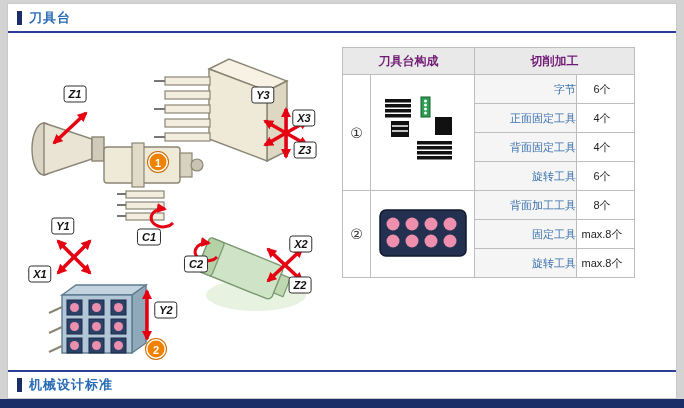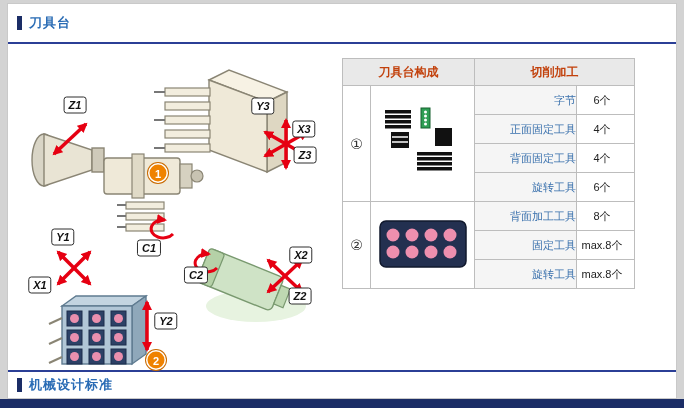--- a/index.html
+++ b/index.html
@@ -10,21 +10,21 @@
     position:relative;
     overflow:hidden;
   }
   .page { position:absolute; inset:0; }
   .white-panel {
     position:absolute; left:7px; top:3px; width:670px; height:396px;
     background:#ffffff; border:1px solid #c9c9c9;
     display:flex; flex-direction:column;
   }
   .section-header {
-    height:38px; display:flex; align-items:center; gap:7px; padding-left:9px;
+    height:27px; display:flex; align-items:center; gap:7px; padding-left:9px;
     background:#ffffff;
   }
   .bullet { width:5px; height:14px; background:#1b2d66; }
   .section-title { font-size:13px; font-weight:bold; color:#2a6cb5; letter-spacing:1px; }
   .rule { height:2px; background:#2b3f96; }
   .main { position:relative; flex:1; background:#ffffff; }
 
   
   .diagram { position:absolute; left:6px; top:18px; width:330px; height:315px; }
   .diagram svg { position:absolute; left:0; top:0; }
@@ -42,21 +42,21 @@
     box-shadow:0 0 0 1.5px #ffffff, 0 0 0 2.5px #c96a00;
   }
 
   
   .spec-table {
     position:absolute; left:334px; top:14px; width:292px;
     border-collapse:collapse; table-layout:fixed; font-size:11px;
   }
   .spec-table th, .spec-table td { border:1px solid #bdbdbd; }
   .spec-table thead th {
-    background:#e9e9e9; height:27px; font-weight:bold; color:#c2410c; font-size:12px;
+    background:#e9e9e9; height:27px; font-weight:bold; color:#701a75; font-size:12px;
     text-align:center;
   }
   .col-idx { width:28px; }
   .col-icon { width:104px; }
   .col-label { width:102px; }
   .col-value { width:58px; }
   td.idx { text-align:center; font-size:14px; color:#333; background:#fff; }
   td.icon-cell { text-align:center; vertical-align:middle; background:#fff; }
   td.label { background:#f5f5f5; color:#3a71ad; text-align:right; height:29px; }
   td.value { background:#fff; color:#222; text-align:center; padding-right:7px; }
@@ -160,21 +160,21 @@
             <line x1="254" y1="230" x2="288" y2="198" marker-start="url(#ra)" marker-end="url(#ra)"></line>
             <line x1="133" y1="240" x2="133" y2="288" marker-start="url(#ra)" marker-end="url(#ra)"></line>
             <path d="M 159,172 A 12 9 0 1 1 151,158" stroke-width="3" marker-end="url(#ra)"></path>
             <path d="M 203,206 A 12 9 0 1 1 195,192" stroke-width="3" marker-end="url(#ra)"></path>
           </g>
         </svg>
 
         <div class="axis-label" style="left:61px;top:43px">Z1</div>
         <div class="axis-label" style="left:249px;top:44px">Y3</div>
         <div class="axis-label" style="left:290px;top:67px">X3</div>
-        <div class="axis-label" style="left:291px;top:93px">Z3</div>
+        <div class="axis-label" style="left:291px;top:99px">Z3</div>
         <div class="axis-label" style="left:49px;top:175px">Y1</div>
         <div class="axis-label" style="left:26px;top:223px">X1</div>
         <div class="axis-label" style="left:135px;top:186px">C1</div>
         <div class="axis-label" style="left:182px;top:213px">C2</div>
         <div class="axis-label" style="left:287px;top:193px">X2</div>
         <div class="axis-label" style="left:286px;top:234px">Z2</div>
         <div class="axis-label" style="left:152px;top:259px">Y2</div>
 
         <div class="badge" style="left:144px;top:111px">1</div>
         <div class="badge" style="left:142px;top:298px">2</div>

